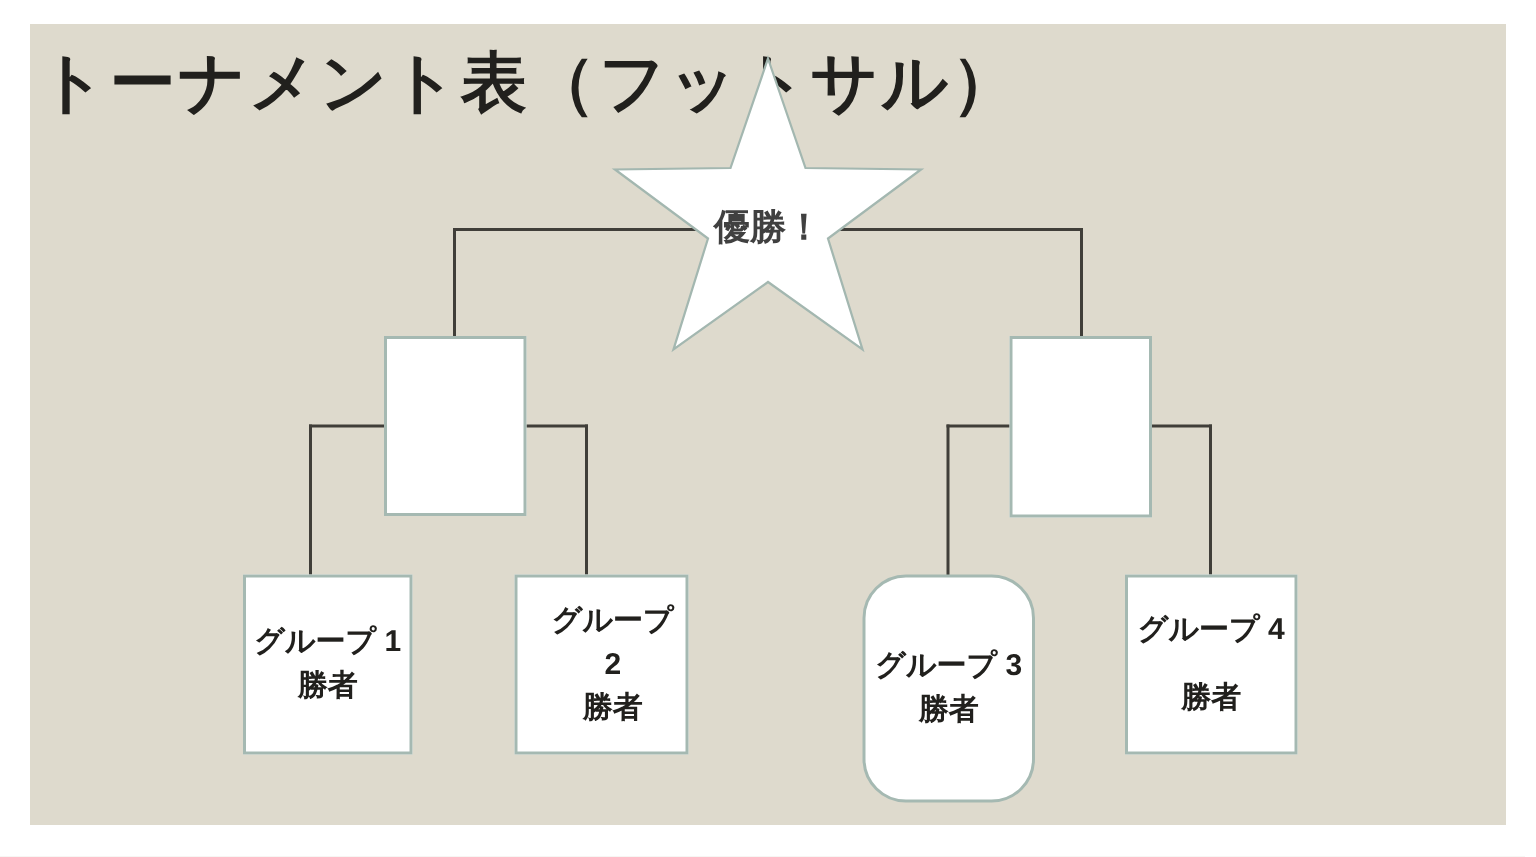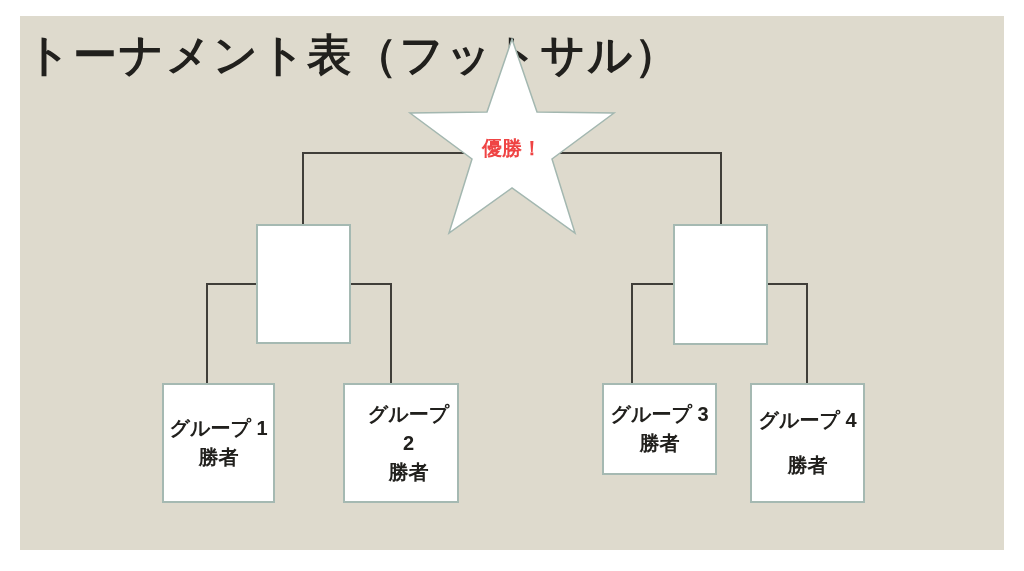--- a/index.html
+++ b/index.html
@@ -49,23 +49,23 @@
   .star-svg {
     position: absolute;
     left: 400px; top: 28px;
     width: 224px; height: 212px;
   }
   .champion-label {
     position: absolute;
     left: 446px; top: 135px;
     width: 132px;
     text-align: center;
-    font-size: 20px;
+    font-size: 24px;
     font-weight: bold;
-    color: #ef4444;
+    color: #404040;
   }
   .box {
     position: absolute;
     background: #ffffff;
     border: 2px solid #a5b9b2;
   }
   .semi-left  { left: 256px; top: 224px; width: 95px;  height: 120px; }
   .semi-right { left: 673px; top: 224px; width: 95px;  height: 121px; }
   .group-box {
     display: flex;
@@ -73,21 +73,21 @@
     align-items: center;
     justify-content: center;
     text-align: center;
     font-size: 20px;
     font-weight: bold;
     line-height: 1.45;
     color: #21201d;
   }
   .g1 { left: 162px; top: 383px; width: 113px; height: 120px; }
   .g2 { left: 343px; top: 383px; width: 116px; height: 120px; padding-left: 15px; }
-  .g3 { left: 602px; top: 383px; width: 115px; height: 92px; }
+  .g3 { left: 575px; top: 383px; width: 115px; height: 152px; border-radius: 29px; }
   .g4 { left: 750px; top: 383px; width: 115px; height: 120px; gap: 16px; }
 </style>
 </head>
 <body>
 
 <div class="page">
 
   <div class="slide"></div>
 
   <div class="title">トーナメント表（フットサル）</div>

